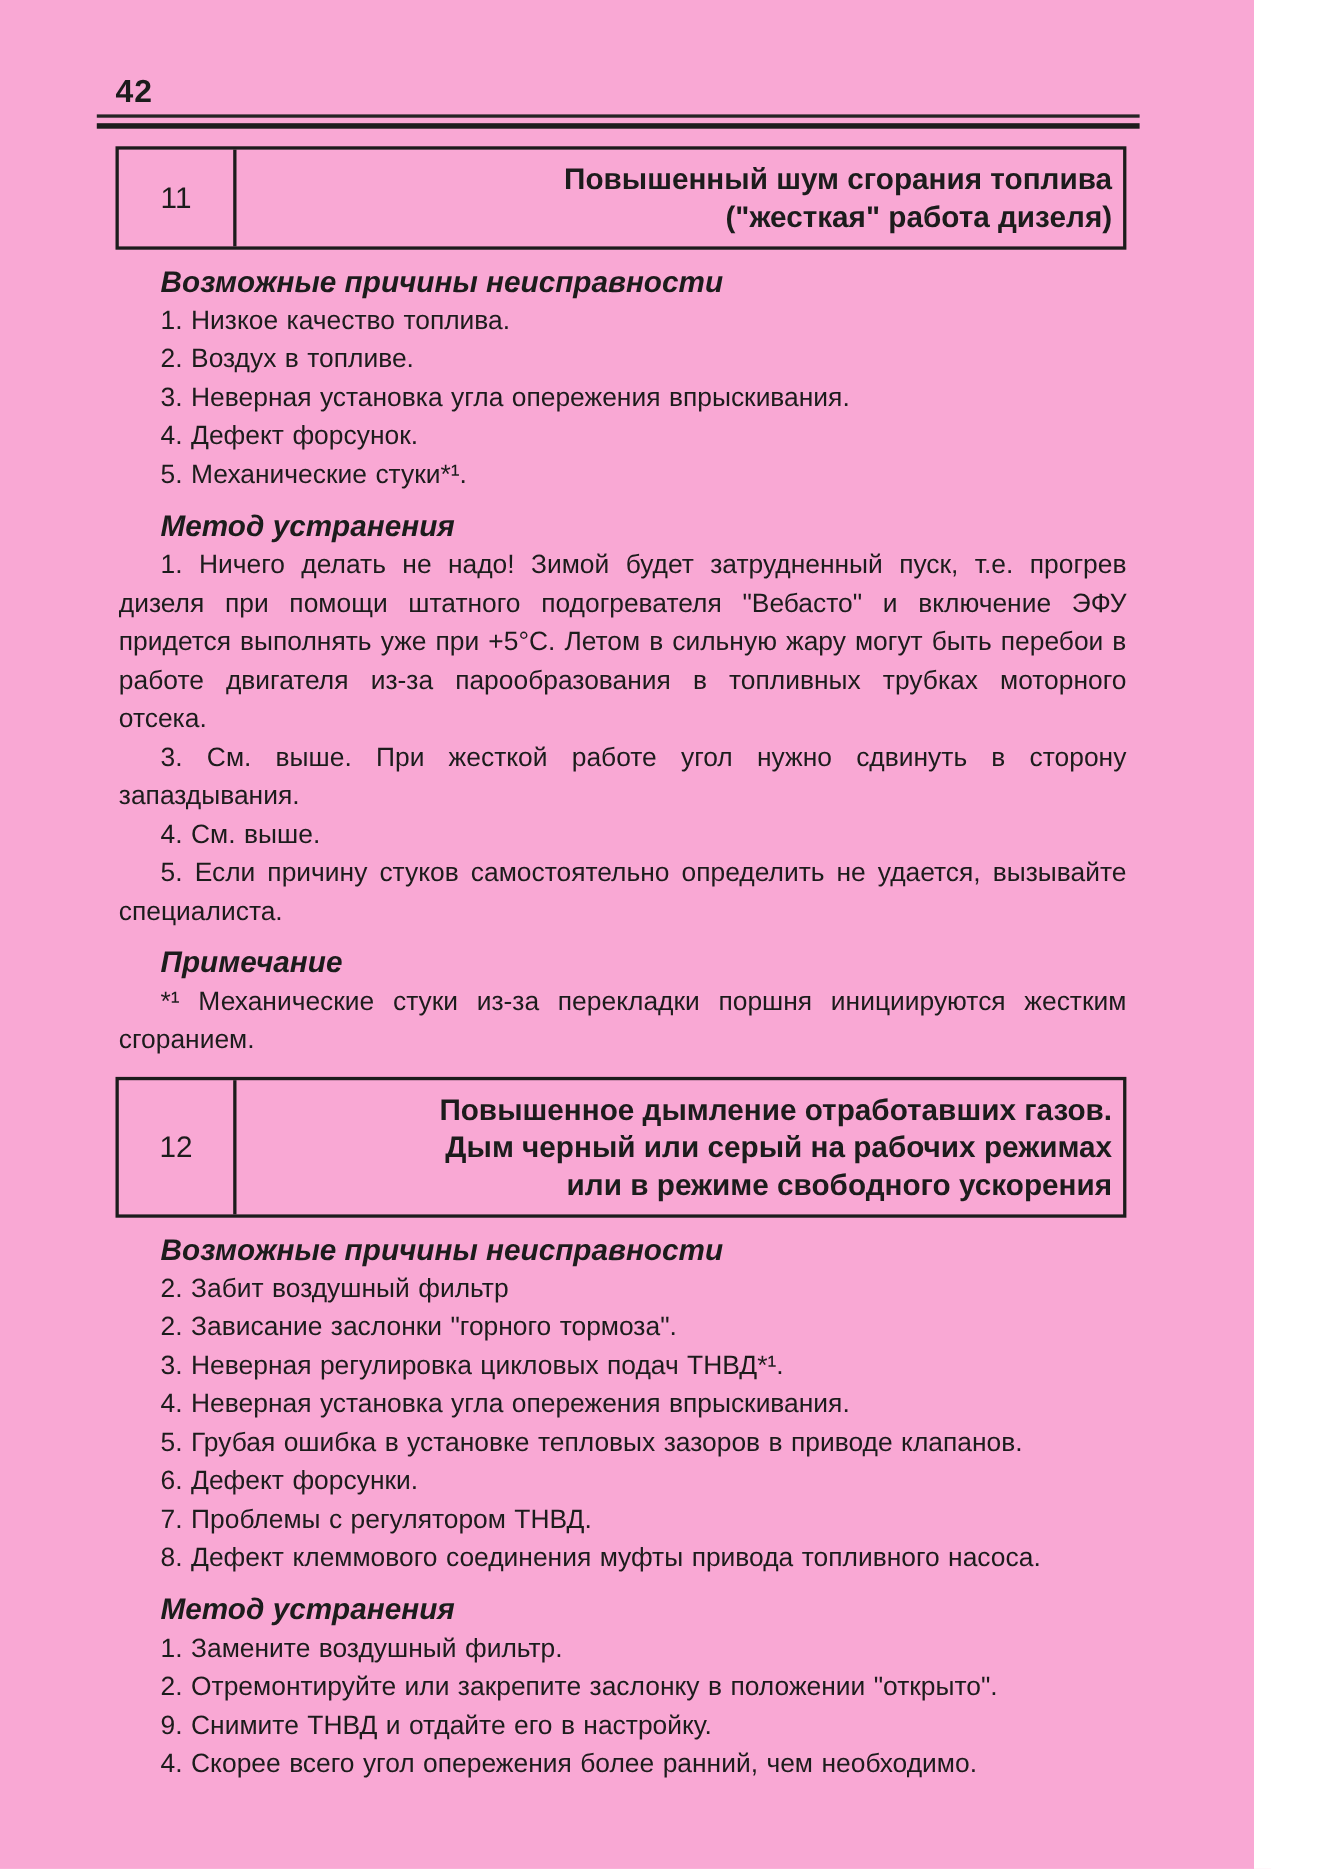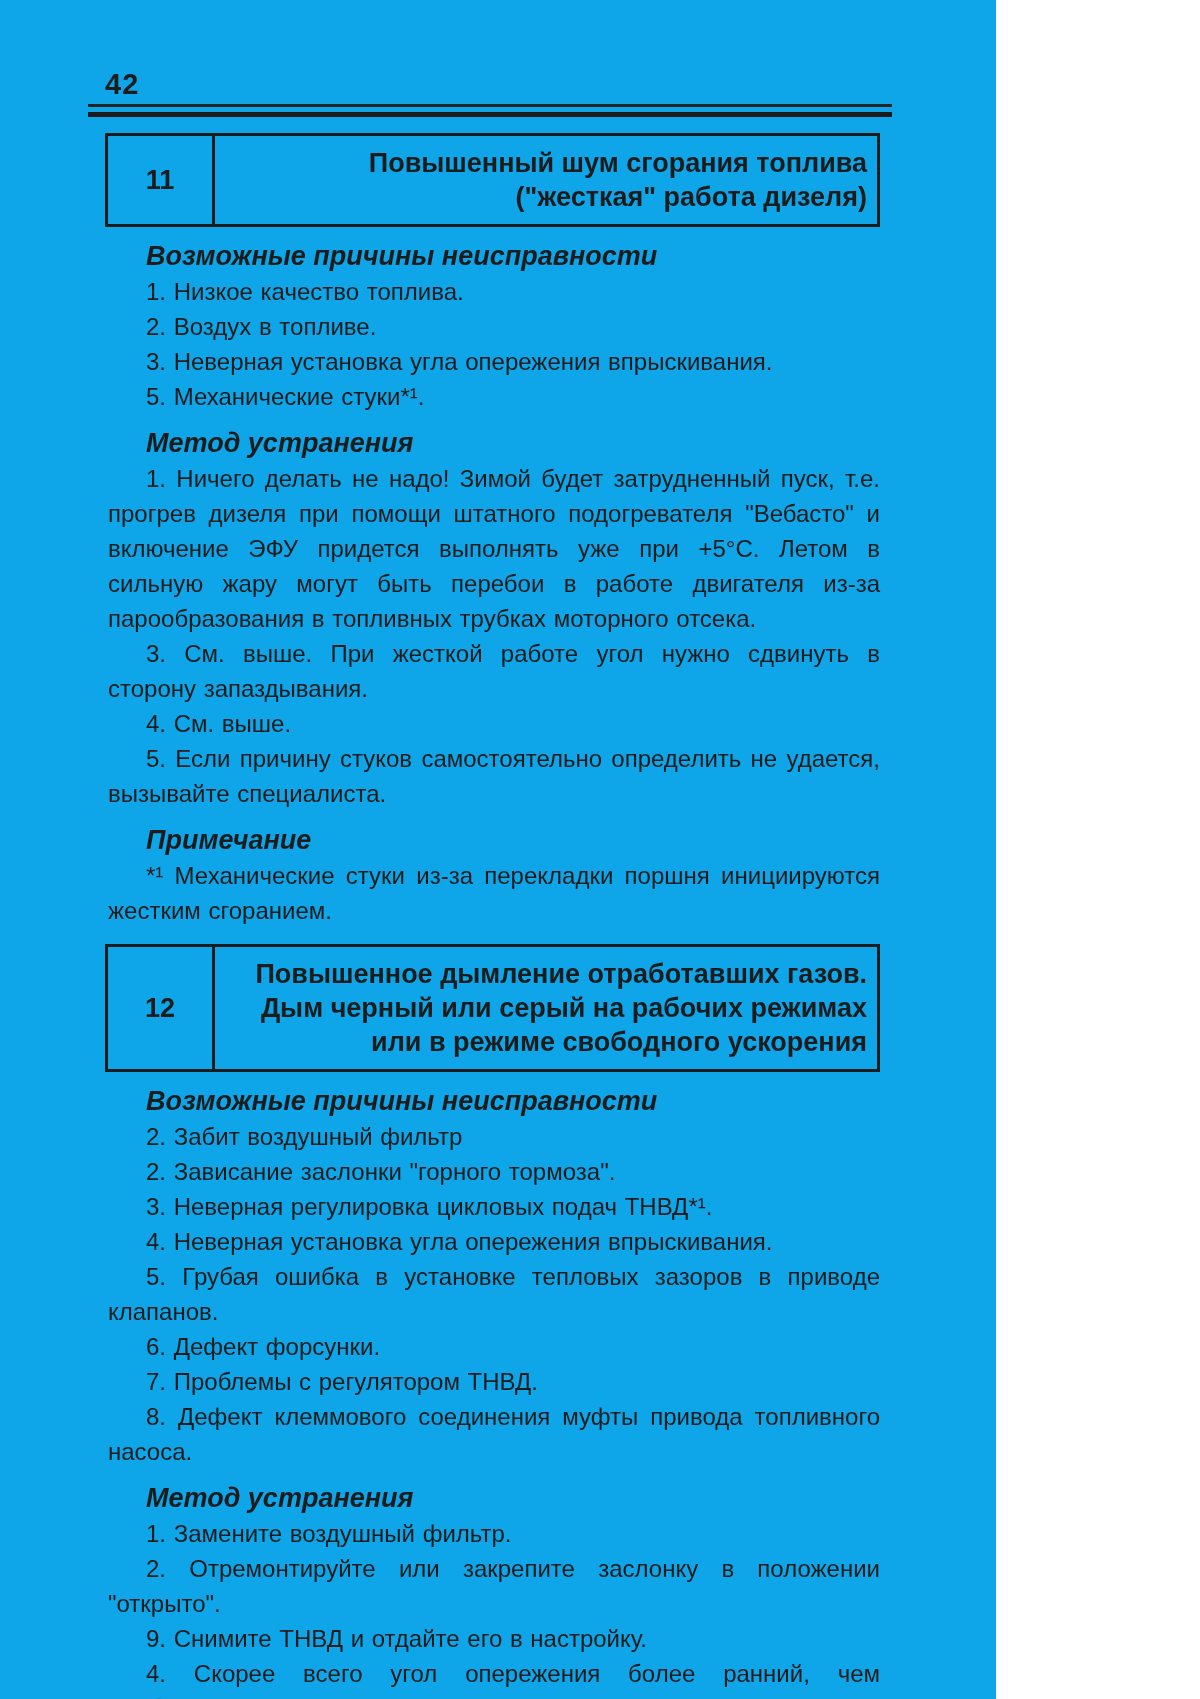--- a/index.html
+++ b/index.html
@@ -1,19 +1,19 @@
 <!DOCTYPE html>
 <html lang="ru"><head>
 <meta charset="utf-8">
 <style>
   html,body { margin:0; padding:0; }
   .page {
     position:relative;
-    width:996px; height:1699px;
-    background:#0ea5e9;
+    width:1140px; height:1699px;
+    background:#f9a8d4;
     color:#1c1c1c;
     font-family:"Liberation Sans", sans-serif;
     box-sizing:border-box;
     padding-top:68px;
     overflow:hidden;
   }
   .content { margin-left:88px; margin-right:104px; }
 
   .page-header {
     border-bottom:3px solid #242424;
@@ -32,21 +32,21 @@
     display:flex;
     border:3px solid #1c1c1c;
     margin:16px 12px 0 17px;
     align-items:stretch;
   }
   .fault-num {
     width:104px;
     flex:0 0 104px;
     border-right:3px solid #1c1c1c;
     display:flex; align-items:center; justify-content:center;
-    font-size:27px; font-weight:bold;
+    font-size:27px; font-weight:normal;
   }
   .fault-title {
     flex:1;
     text-align:right;
     font-size:27px; font-weight:bold;
     line-height:34px;
     padding:10px 10px;
   }
   .title-line { display:block; }
 
@@ -87,20 +87,21 @@
             <span class="title-line">Повышенный шум сгорания топлива</span>
             <span class="title-line">("жесткая" работа дизеля)</span>
           </div>
       </div>
 
       <h3 class="sub">Возможные причины неисправности</h3>
       <div class="items">
           <p class="item">1. Низкое качество топлива.</p>
           <p class="item">2. Воздух в топливе.</p>
           <p class="item">3. Неверная установка угла опережения впрыскивания.</p>
+          <p class="item">4. Дефект форсунок.</p>
           <p class="item">5. Механические стуки*¹.</p>
         </div>
 
       <h3 class="sub">Метод устранения</h3>
       <div class="items">
           <p class="item">1. Ничего делать не надо! Зимой будет затрудненный пуск, т.е. прогрев дизеля при помощи штатного подогревателя "Вебасто" и включение ЭФУ придется выполнять уже при +5°С. Летом в сильную жару могут быть перебои в работе двигателя из-за парообразования в топливных трубках моторного отсека.</p>
           <p class="item">3. См. выше. При жесткой работе угол нужно сдвинуть в сторону запаздывания.</p>
           <p class="item">4. См. выше.</p>
           <p class="item">5. Если причину стуков самостоятельно определить не удается, вызывайте специалиста.</p>
         </div>

